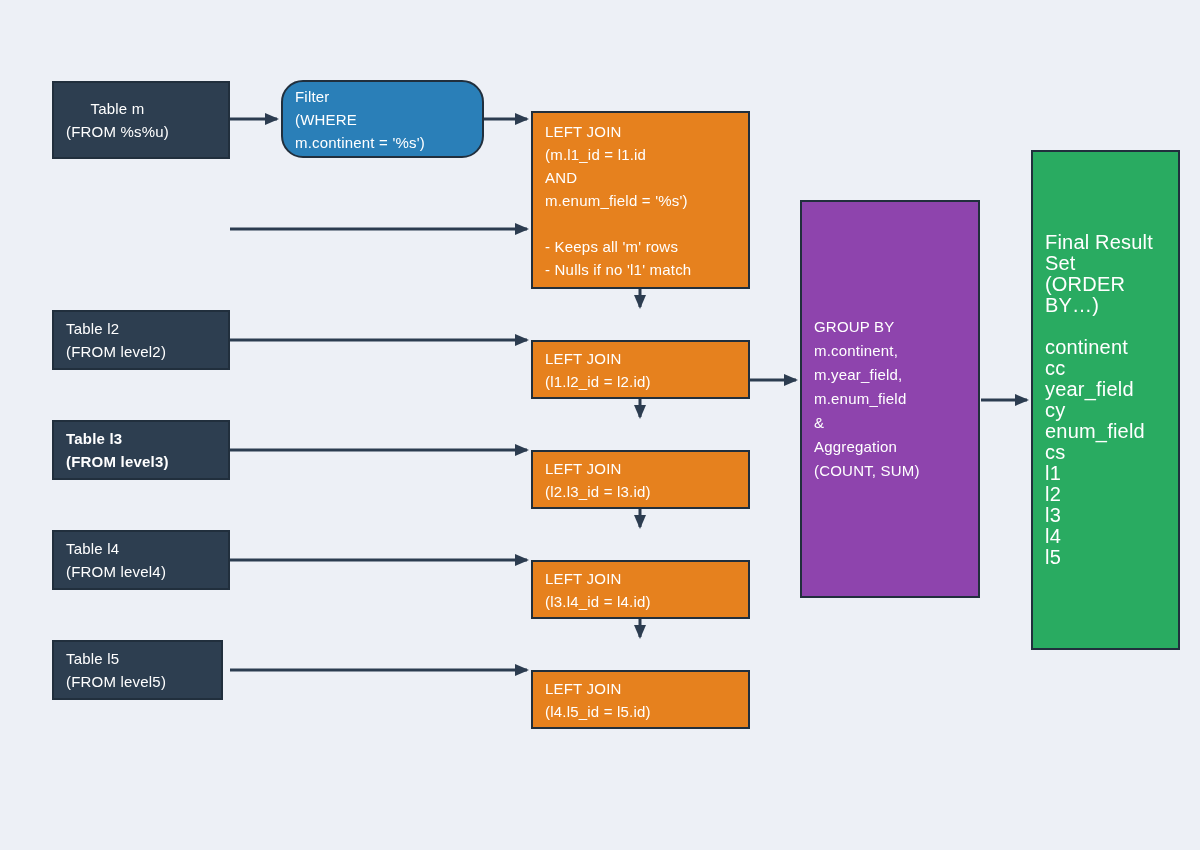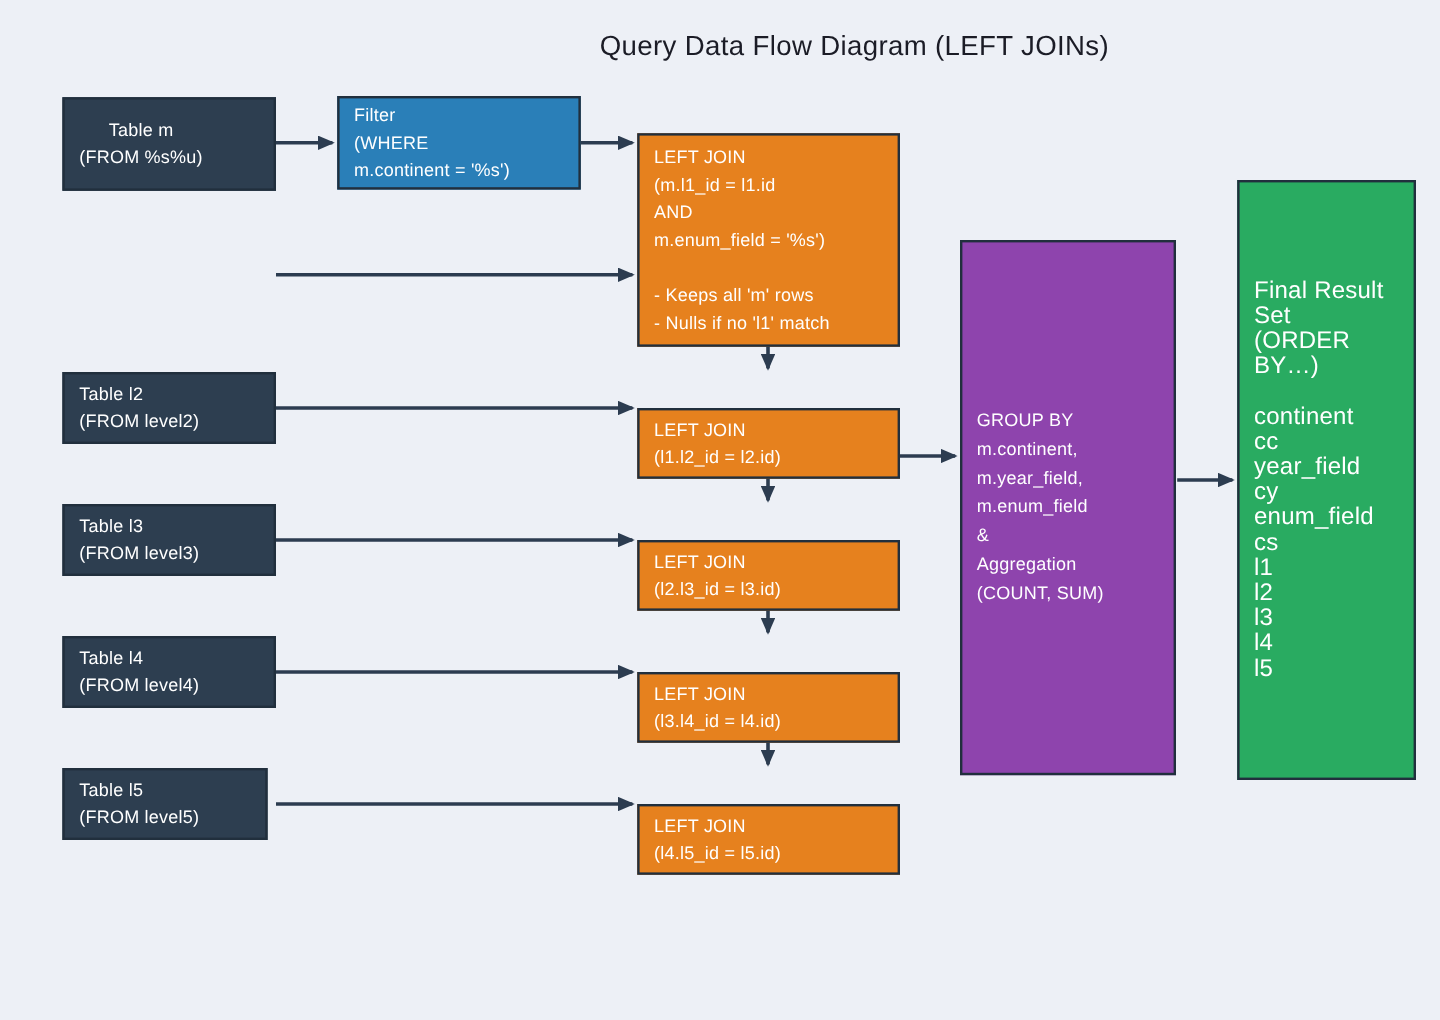--- a/index.html
+++ b/index.html
@@ -29,56 +29,55 @@
     color: #ffffff;
     font-size: 15px;
     line-height: 23px;
     padding: 6px 12px;
     white-space: pre-line;
     display: flex;
     align-items: center;
     letter-spacing: 0.2px;
   }
   .slate  { background: #2d3e50; }
-  .blue   { background: #2a7fb8; }
+  .blue   { background: #2a7fb8; border-radius: 22px; }
   .orange { background: #e6811e; margin-top: 29px; }
   .purple { background: #8e44ad; line-height: 24px; }
   .green  { background: #29ab61; font-size: 20px; line-height: 21px; }
 
   #table-m  { left: 52px;  top: 81px;  width: 178px; height: 78px; text-align: center; }
   #filter   { left: 281px; top: 80px;  width: 203px; height: 78px; }
   #join-1   { left: 531px; top: 82px;  width: 219px; height: 178px; }
   #table-l1 { left: 52px;  top: 199px; width: 178px; height: 60px; }
   #table-l2 { left: 52px;  top: 310px; width: 178px; height: 60px; }
   #join-2   { left: 531px; top: 311px; width: 219px; height: 59px; }
-  #table-l3 { left: 52px;  top: 420px; width: 178px; height: 60px; }
+  #table-l3 { left: 52px;  top: 420px; width: 178px; height: 60px; font-weight: bold; }
   #join-3   { left: 531px; top: 421px; width: 219px; height: 59px; }
   #table-l4 { left: 52px;  top: 530px; width: 178px; height: 60px; }
   #join-4   { left: 531px; top: 531px; width: 219px; height: 59px; }
   #table-l5 { left: 52px;  top: 640px; width: 171px; height: 60px; }
   #join-5   { left: 531px; top: 641px; width: 219px; height: 59px; }
-  #group-by { left: 800px; top: 200px; width: 180px; height: 446px; }
+  #group-by { left: 800px; top: 200px; width: 180px; height: 398px; }
   #result   { left: 1031px; top: 150px; width: 149px; height: 500px; }
 
   #arrow-layer {
     position: absolute;
     left: 0; top: 0;
     pointer-events: none;
   }
   #arrow-layer line {
     stroke: #2c3c50;
     stroke-width: 3;
   }
 </style>
 </head>
 <body>
 
 <div id="canvas">
 
-  <div class="title">Query Data Flow Diagram (LEFT JOINs)</div>
 
   <svg id="arrow-layer" width="1200" height="850" viewBox="0 0 1200 850" xmlns="http://www.w3.org/2000/svg">
     <defs>
       <marker id="ah" markerWidth="14" markerHeight="12" refX="12" refY="6" orient="auto" markerUnits="userSpaceOnUse">
         <path d="M0,0 L14,6 L0,12 Z" fill="#2c3c50"></path>
       </marker>
     </defs>
     <line x1="230" y1="119" x2="277" y2="119" marker-end="url(#ah)"></line>
     <line x1="484" y1="119" x2="527" y2="119" marker-end="url(#ah)"></line>
     <line x1="230" y1="229" x2="527" y2="229" marker-end="url(#ah)"></line>

